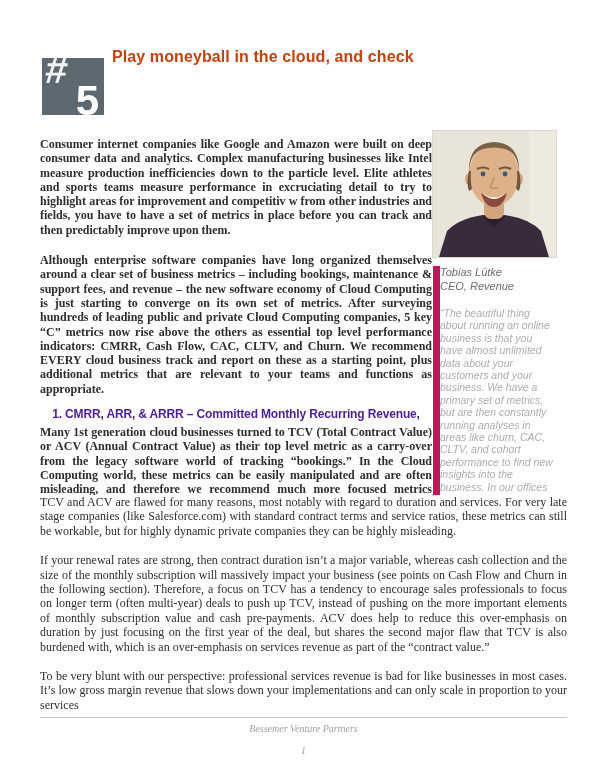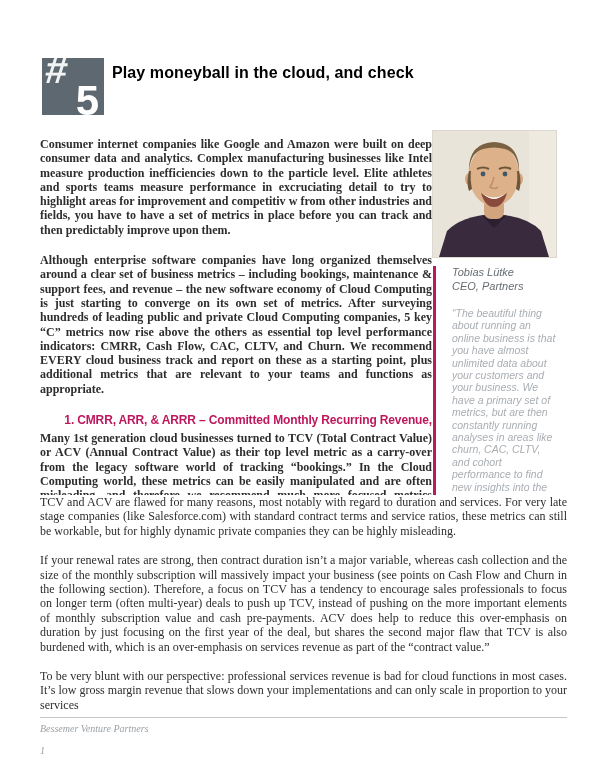--- a/index.html
+++ b/index.html
@@ -8,54 +8,54 @@
   .page { position:absolute; inset:0; background:#ffffff; overflow:hidden; }
 
   
   .badge { position:absolute; left:42px; top:58px; width:62px; height:57px;
            background:#5E6871; overflow:hidden; }
   .badge .hash { position:absolute; left:3px; top:-9px;
                  font:italic 700 40px/1 "Liberation Sans", sans-serif;
                  color:#ffffff; opacity:.92; transform:skewX(-6deg); }
   .badge .num  { position:absolute; right:5px; bottom:-7px;
                  font:700 42px/1 "Liberation Sans", sans-serif; color:#ffffff; }
-  .title { position:absolute; left:112px; top:62px;
+  .title { position:absolute; left:112px; top:46px;
            font:700 16px/21px "Liberation Sans", sans-serif;
-           color:#000000; letter-spacing:.1px; }
+           color:#c2410c; letter-spacing:.1px; }
 
   
   .left-col { position:absolute; left:40px; top:137px; width:392px;
               font-size:12px; line-height:14.3px; color:#2d2d2d; text-align:justify; }
   .left-col p { margin:0 0 16px;font-weight:bold; }
   .left-col p.p2 { margin-bottom:4px; }
   .section-heading { font:700 12px/15px "Liberation Sans", sans-serif;
-                     color:#be185d; letter-spacing:-.15px; margin:17px 0 3px;
-                     white-space:nowrap; text-align:right; }
+                     color:#4c1d95; letter-spacing:-.15px; margin:11px 0 3px;
+                     white-space:nowrap; text-align:center; }
 
   
   .sidebar { position:absolute; left:432px; top:130px; width:125px; }
   .photo { width:125px; height:128px; border:1px solid #dcd8cf;
            background:#e8e3d8; overflow:hidden; }
   .photo svg { display:block; }
   .sidebar-text { margin-top:8px; margin-left:1px;
-                  border-left:3px solid #be185d; padding-left:16px; }
+                  border-left:7px solid #be185d; padding-left:0; }
   .person-name, .person-title { font:italic 11px/13.5px "Liberation Sans", sans-serif;
                                 color:#676d73; }
   .quote { margin-top:14px; font:italic 10.5px/12.4px "Liberation Sans", sans-serif;
            color:#a9aeb3; }
 
   
   .full-col { position:absolute; left:40px; top:495px; width:527px;
               font-size:12px; line-height:14.4px; color:#2d2d2d; text-align:justify;
               background:#ffffff; }
   .full-col p { margin:0 0 15px; }
 
   
   .footer { position:absolute; left:40px; top:717px; width:527px;
-            border-top:1px solid #c3c7cb; }
+            border-top:1px solid #c3c7cb; text-align:center; }
   .footer .org { margin-top:5px; font:italic 10px/12px "Liberation Serif", serif;
                  color:#9ba1a6; }
   .footer .pageno { margin-top:10px; font:italic 10px/12px "Liberation Serif", serif;
                     color:#9ba1a6; }
 </style>
 </head>
 <body>
 
 <div class="page">
 
@@ -98,29 +98,29 @@
         <circle cx="72" cy="43" r="2.4" fill="#41586b"></circle>
 
         <path d="M61,46 Q59,54 57,56 Q61,59 65,56" stroke="#c1906a" stroke-width="1.6" fill="none"></path>
 
         <path d="M48,62 Q61,72 74,62 Q70,76 61,76 Q52,76 48,62 Z" fill="#8a4a3c"></path>
         <path d="M50,63 Q61,70 72,63 Q66,68 61,68 Q56,68 50,63 Z" fill="#ffffff"></path>
       </svg>
     </div>
     <div class="sidebar-text">
       <div class="person-name">Tobias Lütke</div>
-      <div class="person-title">CEO, Partners</div>
+      <div class="person-title">CEO, Revenue</div>
       <div class="quote">“The beautiful thing about running an online business is that you have almost unlimited data about your customers and your business.  We have a primary set of metrics, but are then constantly running analyses in areas like churn, CAC, CLTV, and cohort performance to find new insights into the business. In our offices we have big screens hanging everywhere which share these numbers with the entire company.”</div>
     </div>
   </aside>
 
   <div class="full-col">
     <p>TCV and ACV are flawed for many reasons, most notably with regard to duration and services. For very late stage companies (like Salesforce.com) with standard contract terms and service ratios, these metrics can still be workable, but for highly dynamic private companies they can be highly misleading.</p>
     <p>If your renewal rates are strong, then contract duration isn’t a major variable, whereas cash collection and the size of the monthly subscription will massively impact your business (see points on Cash Flow and Churn in the following section). Therefore, a focus on TCV has a tendency to encourage sales professionals to focus on longer term (often multi-year) deals to push up TCV, instead of pushing on the more important elements of monthly subscription value and cash pre-payments. ACV does help to reduce this over-emphasis on duration by just focusing on the first year of the deal, but shares the second major flaw that TCV is also burdened with, which is an over-emphasis on services revenue as part of the “contract value.”</p>
-    <p>To be very blunt with our perspective: professional services revenue is bad for cloud functions in most cases. It’s low gross margin revenue that slows down your implementations and can only scale in proportion to your services</p>
+    <p>To be very blunt with our perspective: professional services revenue is bad for like businesses in most cases. It’s low gross margin revenue that slows down your implementations and can only scale in proportion to your services</p>
   </div>
 
   <div class="footer">
     <div class="org">Bessemer Venture Partners</div>
     <div class="pageno">1</div>
   </div>
 
 </div>
 
 </body></html>

